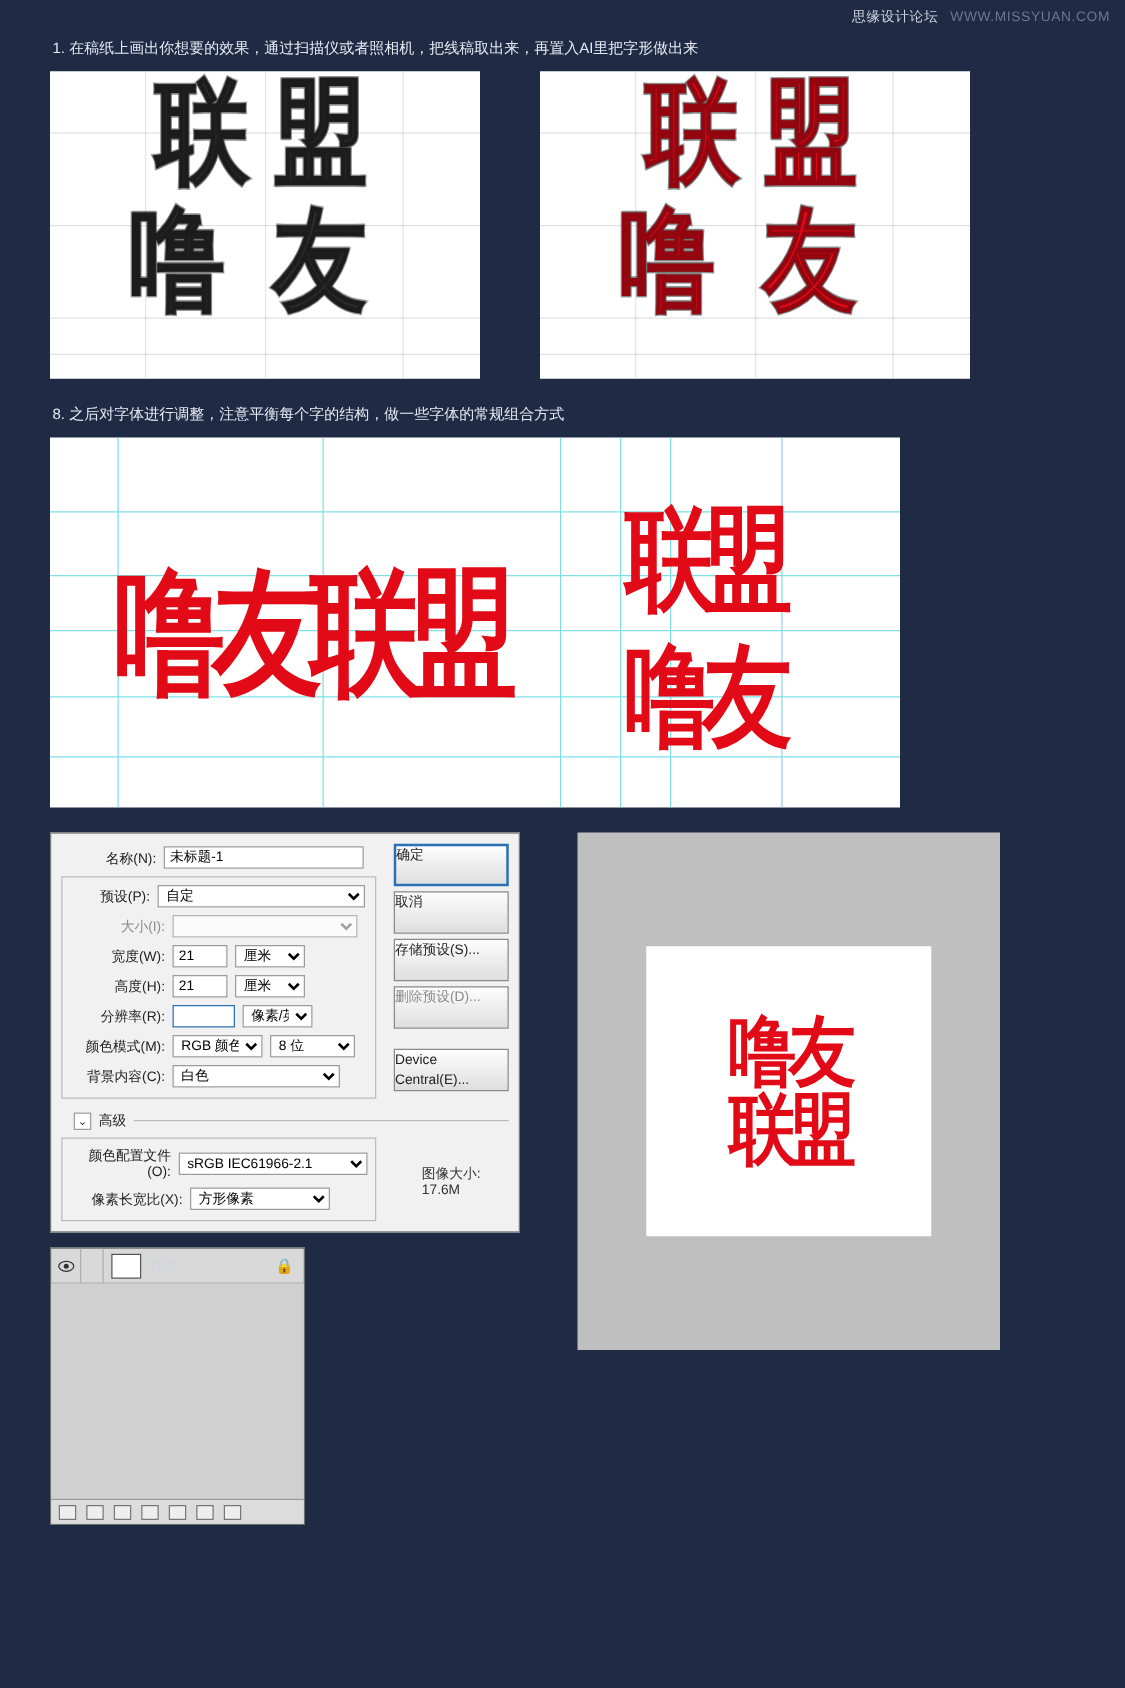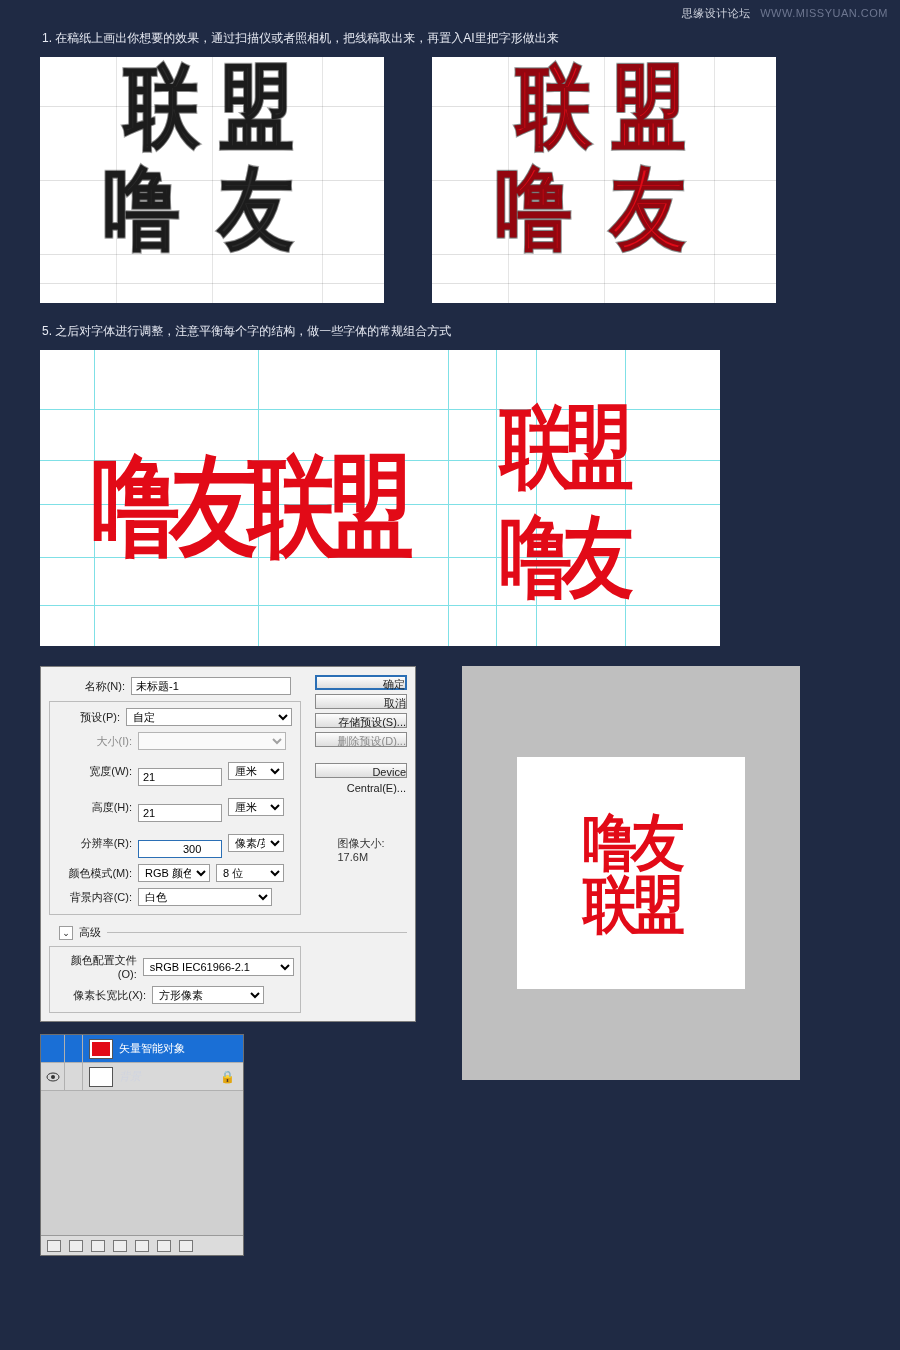--- a/index.html
+++ b/index.html
@@ -77,26 +77,26 @@
     padding:10px 8px 8px 8px;
     font-size:11px;
     color:#222;
   }
   .dlg-line { display:flex; align-items:center; margin-bottom:6px; }
   .dlg-lbl { width:82px; text-align:right; padding-right:6px; }
   .dlg-input {
     background:#fff; border:1px solid #9c9c9c; height:18px;
     padding:0 4px; line-height:18px; font-size:11px;
   }
-  .dlg-input.wIn { width:84px;margin-top:12px; }
+  .dlg-input.wIn { width:44px; }
   .dlg-select { background:#fff; border:1px solid #9c9c9c; height:18px; font-size:11px; padding:0 2px; }
   .dlg-btn {
-    width:92px; height:15px; margin-bottom:4px;
+    width:92px; height:34px; margin-bottom:4px;
     background:linear-gradient(#fdfdfd,#dedede);
-    border:1px solid #8a8a8a; font-size:11px; text-align:right; line-height:16px;
+    border:1px solid #8a8a8a; font-size:11px; text-align:left; line-height:16px;
   }
   .dlg-btn.primary { border:2px solid #2b6fb5; line-height:14px; }
   .dlg-right { position:absolute; right:8px; top:8px; display:flex; flex-direction:column; align-items:center; }
   .dialog { position:relative; }
   .group-frame { border:1px solid #bcbcbc; padding:6px 6px 2px 6px; margin-top:4px; position:relative; }
   .adv-toggle { margin:10px 0 6px 10px; display:flex; align-items:center; gap:6px; }
   .adv-line { height:1px; background:#bcbcbc; flex:1; }
   .chevron-icon { width:14px; height:14px; border:1px solid #9c9c9c; background:#fff; display:flex; align-items:center; justify-content:center; font-size:9px; }
   .imgsize { font-size:11px; color:#333; margin-top:54px; }
 
@@ -171,21 +171,21 @@
         <span class="char" style="left:34px; top:-6px">联</span>
         <span class="char" style="left:128px;top:-6px">盟</span>
         <span class="char" style="left:14px; top:96px">噜</span>
         <span class="char" style="left:128px;top:96px">友</span>
       </div>
     </div>
   </div>
 </div>
 
 <div class="step-row">
-  <p class="step-label">5. 之后对字体进行调整，注意平衡每个字的结构，做一些字体的常规组合方式</p>
+  <p class="step-label">8. 之后对字体进行调整，注意平衡每个字的结构，做一些字体的常规组合方式</p>
   <div class="artboard2">
     <div class="guide-h" style="top:20%"></div>
       <div class="guide-h" style="top:37%"></div>
     <div class="guide-h" style="top:52%"></div>
       <div class="guide-h" style="top:70%"></div>
     <div class="guide-h" style="top:86%"></div>
     <div class="guide-v" style="left:8%"></div>
       <div class="guide-v" style="left:32%"></div>
     <div class="guide-v" style="left:60%"></div>
       <div class="guide-v" style="left:67%"></div>
@@ -274,27 +274,20 @@
             <select class="dlg-select" style="width:168px"><option>sRGB IEC61966-2.1</option></select>
           </div>
           <div class="dlg-line">
             <span class="dlg-lbl" style="width:96px">像素长宽比(X):</span>
             <select class="dlg-select" style="width:112px"><option>方形像素</option></select>
           </div>
         </div>
       </div>
 
       <div class="layers">
-        <div class="lay-row sel">
-          <div class="lay-eye"></div>
-          <div class="lay-lock"></div>
-          <div class="lay-thumb so"></div>
-          <span class="lay-name">矢量智能对象</span>
-          <span class="lay-spacer"></span>
-        </div>
         <div class="lay-row">
           <div class="lay-eye">
             <svg width="14" height="10" viewBox="0 0 14 10">
                 <ellipse cx="7" cy="5" rx="6" ry="4" fill="none" stroke="#333"></ellipse>
                 <circle cx="7" cy="5" r="2" fill="#333"></circle>
               </svg>
           </div>
           <div class="lay-lock"></div>
           <div class="lay-thumb"></div>
           <span class="lay-name" style="font-style:italic">背景</span>

